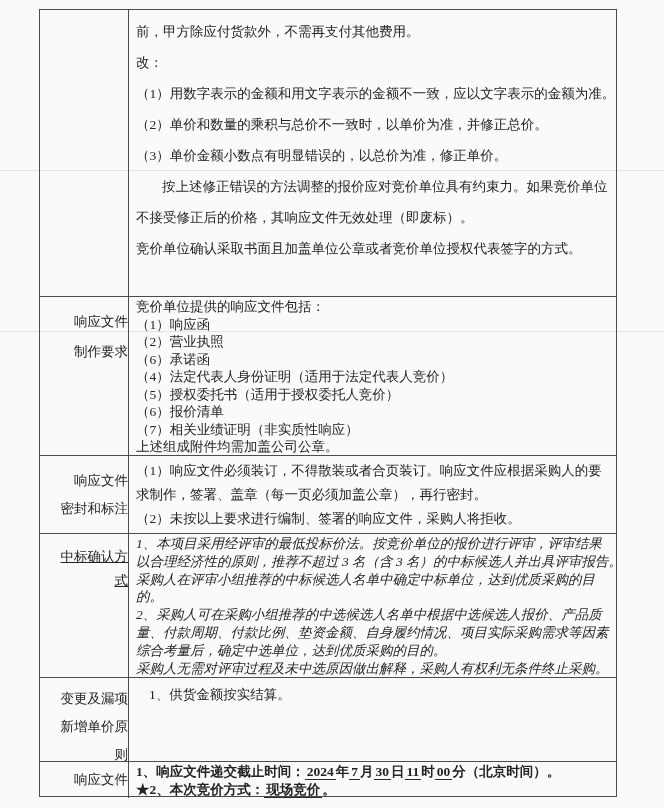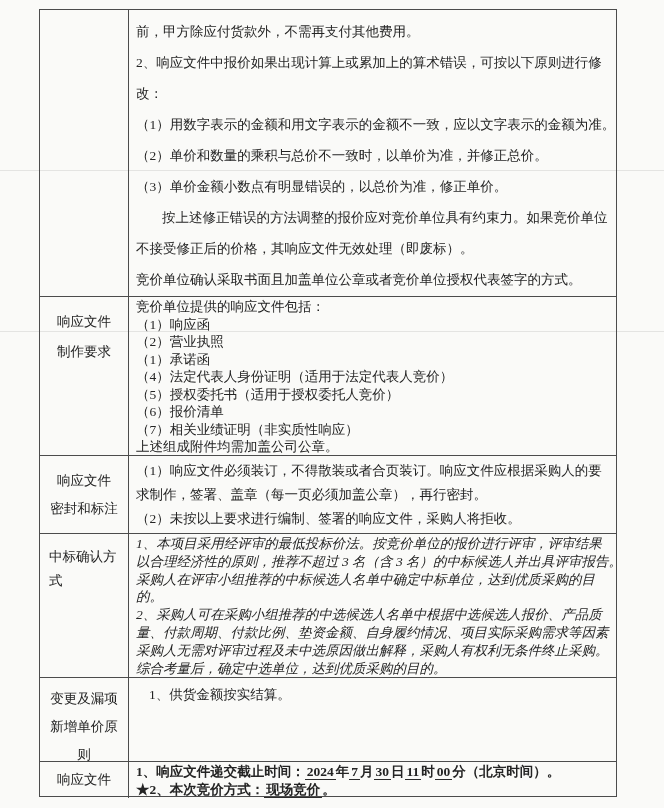--- a/index.html
+++ b/index.html
@@ -62,39 +62,39 @@
   .content {
     flex: 1;
     box-sizing: border-box;
     padding: 0 4px 0 7px;
     overflow: hidden;
   }
   .cline {
     font-size: 13.5px;
     white-space: nowrap;
   }
-  .llabel { white-space: nowrap; }
+  .llabel { white-space: nowrap; text-align: right; }
 
   .r1 .content { padding-top: 6px; }
   .r1 .cline { line-height: 31px; }
 
   .r2 .content { padding-top: 1px; }
   .r2 .cline { line-height: 17.5px; }
   .r2 .label { text-align: center; padding-top: 10px; }
   .r2 .llabel { line-height: 30px; }
 
   .r3 .content { padding-top: 3px; }
   .r3 .cline { line-height: 24px; font-family: Liberation Serif, serif; }
   .r3 .label { text-align: center; padding-top: 11px; }
   .r3 .llabel { line-height: 28px; }
 
   .r4 .content { padding-top: 1px; }
   .r4 .cline { line-height: 17.8px; font-style: italic; }
   .r4 .label { text-align: left; padding-left: 9px; padding-top: 11px; }
-  .r4 .llabel { line-height: 24px; }
+  .r4 .llabel { line-height: 24px; text-decoration: underline; }
 
   .r5 .content { padding-top: 8px; }
   .r5 .cline { line-height: 18px; margin-left: 13px; }
   .r5 .label { text-align: center; padding-top: 7px; }
   .r5 .llabel { line-height: 28px; }
 
   .r6 .content { padding-top: 1px; font-weight: bold; }
   .r6 .cline { line-height: 17.5px; }
   .r6 .label { text-align: center; }
   .r6 .llabel { line-height: 35px; }
@@ -112,41 +112,40 @@
 
   <div class="scan-line a1"></div>
   <div class="scan-line a2"></div>
 
   <div class="doc-table">
 
     <div class="row r1">
       <div class="label"></div>
       <div class="content">
         <div class="cline">前，甲方除应付货款外，不需再支付其他费用。</div>
-        <div class="cline">2、响应文件中报价如果出现计算上或累加上的算术错误，可按以下原则进行修</div>
         <div class="cline">改：</div>
         <div class="cline">（1）用数字表示的金额和用文字表示的金额不一致，应以文字表示的金额为准。</div>
         <div class="cline">（2）单价和数量的乘积与总价不一致时，以单价为准，并修正总价。</div>
         <div class="cline">（3）单价金额小数点有明显错误的，以总价为准，修正单价。</div>
         <div class="cline indent">按上述修正错误的方法调整的报价应对竞价单位具有约束力。如果竞价单位</div>
         <div class="cline">不接受修正后的价格，其响应文件无效处理（即废标）。</div>
         <div class="cline">竞价单位确认采取书面且加盖单位公章或者竞价单位授权代表签字的方式。</div>
       </div>
     </div>
 
     <div class="row r2">
       <div class="label">
         <div class="llabel">响应文件</div>
         <div class="llabel">制作要求</div>
       </div>
       <div class="content">
         <div class="cline">竞价单位提供的响应文件包括：</div>
         <div class="cline">（1）响应函</div>
         <div class="cline">（2）营业执照</div>
-        <div class="cline">（1）承诺函</div>
+        <div class="cline">（6）承诺函</div>
         <div class="cline">（4）法定代表人身份证明（适用于法定代表人竞价）</div>
         <div class="cline">（5）授权委托书（适用于授权委托人竞价）</div>
         <div class="cline">（6）报价清单</div>
         <div class="cline">（7）相关业绩证明（非实质性响应）</div>
         <div class="cline">上述组成附件均需加盖公司公章。</div>
       </div>
     </div>
 
     <div class="row r3">
       <div class="label">
@@ -165,22 +164,22 @@
         <div class="llabel">中标确认方</div>
         <div class="llabel">式</div>
       </div>
       <div class="content">
         <div class="cline">1、本项目采用经评审的最低投标价法。按竞价单位的报价进行评审，评审结果</div>
         <div class="cline">以合理经济性的原则，推荐不超过 3 名（含 3 名）的中标候选人并出具评审报告。</div>
         <div class="cline">采购人在评审小组推荐的中标候选人名单中确定中标单位，达到优质采购的目</div>
         <div class="cline">的。</div>
         <div class="cline">2、采购人可在采购小组推荐的中选候选人名单中根据中选候选人报价、产品质</div>
         <div class="cline">量、付款周期、付款比例、垫资金额、自身履约情况、项目实际采购需求等因素</div>
+        <div class="cline">综合考量后，确定中选单位，达到优质采购的目的。</div>
         <div class="cline">采购人无需对评审过程及未中选原因做出解释，采购人有权利无条件终止采购。</div>
-        <div class="cline">综合考量后，确定中选单位，达到优质采购的目的。</div>
       </div>
     </div>
 
     <div class="row r5">
       <div class="label">
         <div class="llabel">变更及漏项</div>
         <div class="llabel">新增单价原</div>
         <div class="llabel">则</div>
       </div>
       <div class="content">

